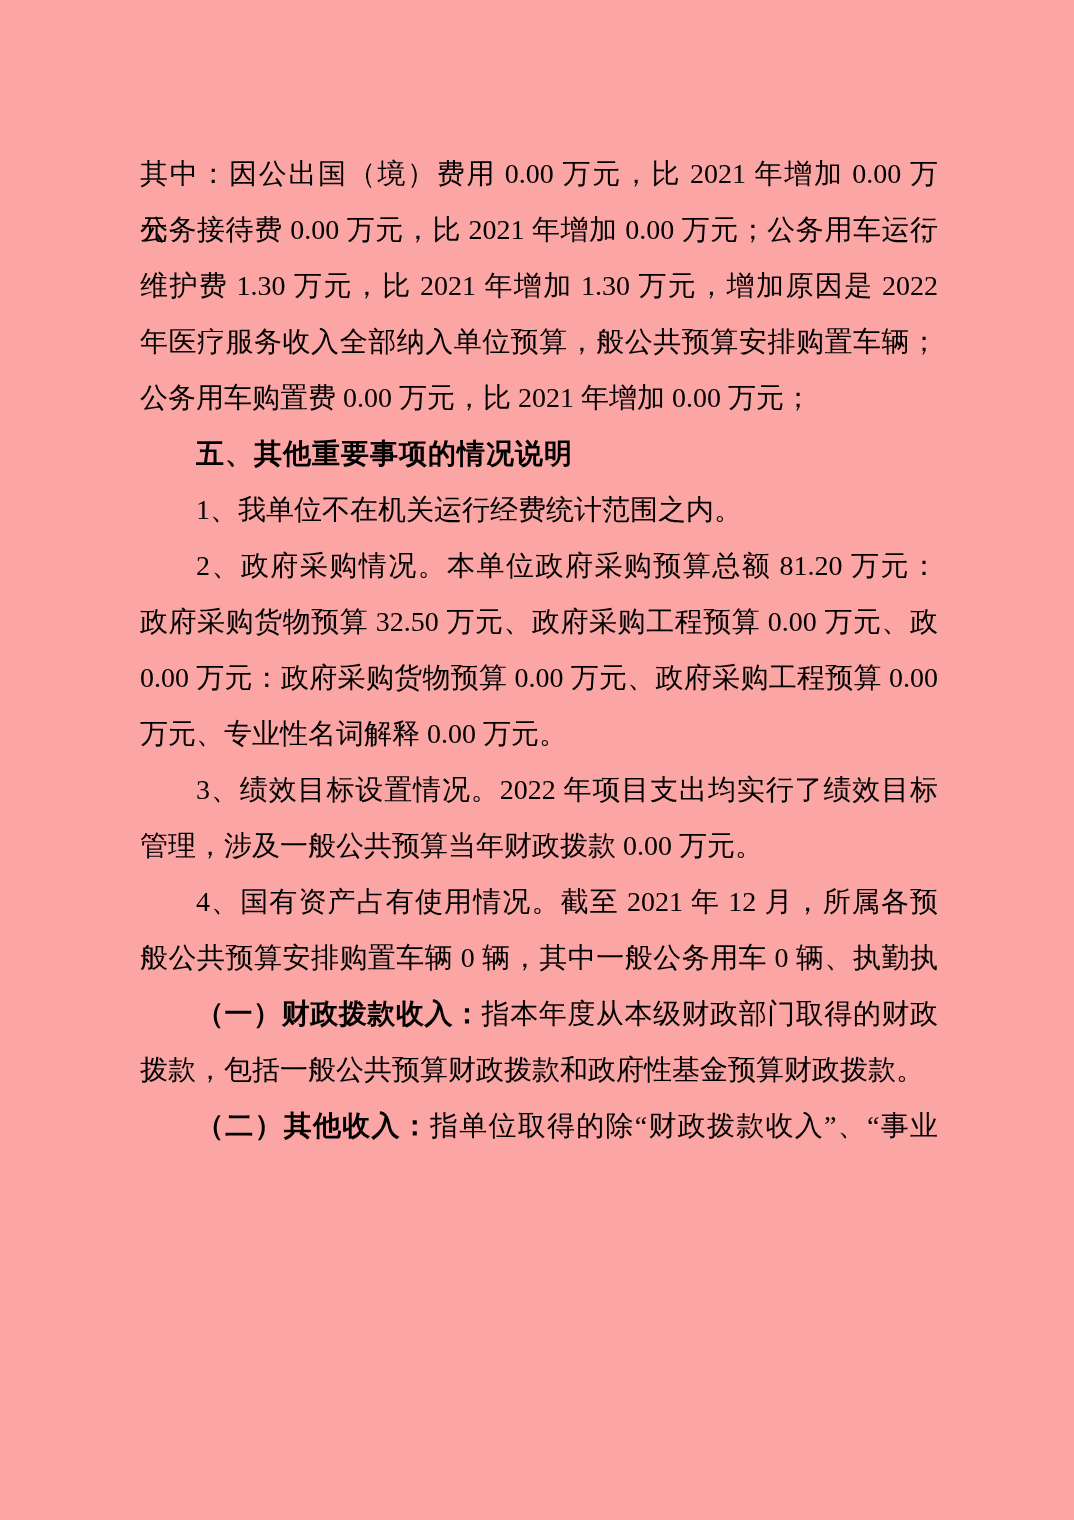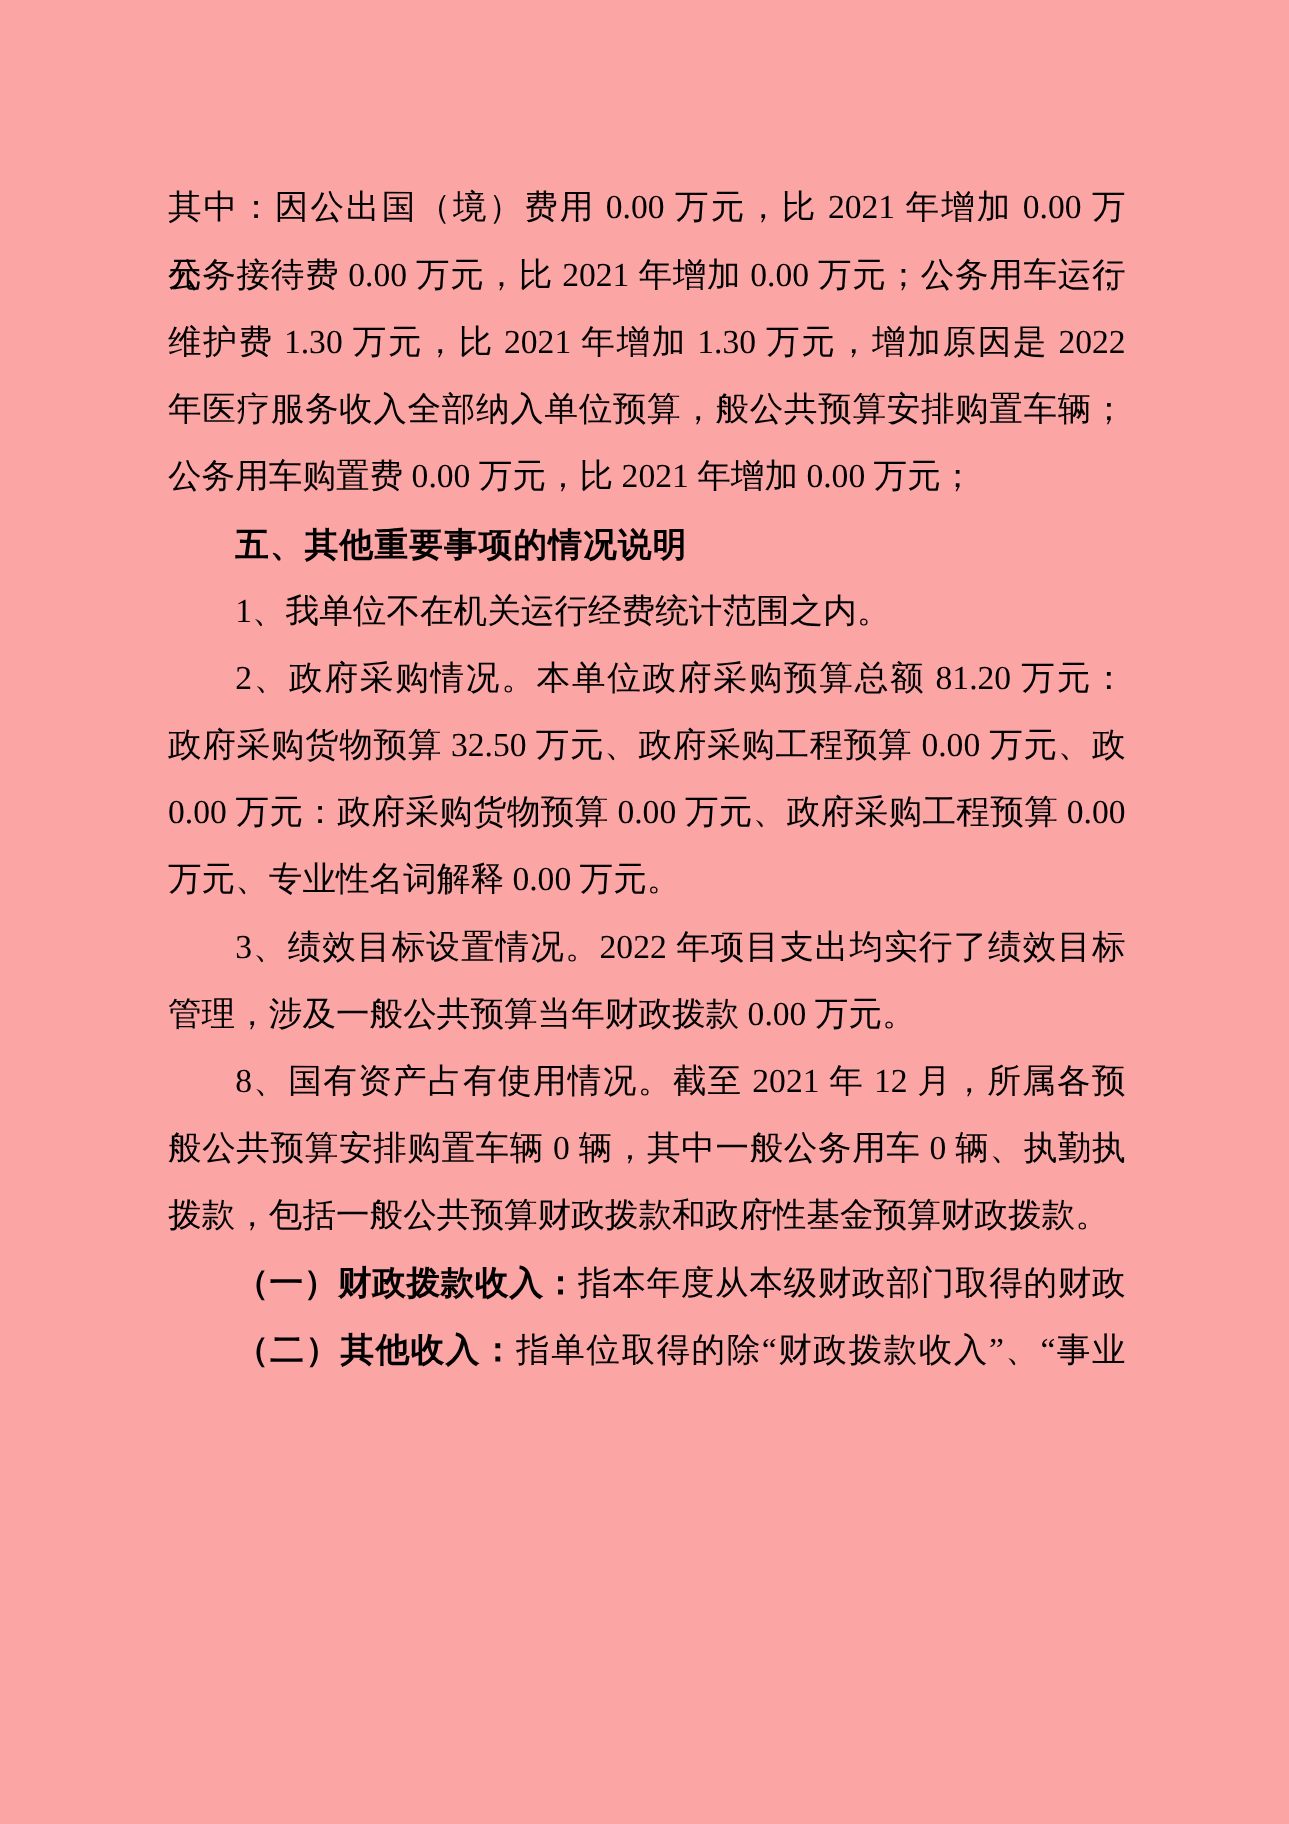--- a/index.html
+++ b/index.html
@@ -63,23 +63,23 @@
     <p class="line indent">1、我单位不在机关运行经费统计范围之内。</p>
 
     <p class="line fill indent">2、政府采购情况。本单位政府采购预算总额 81.20 万元：</p>
     <p class="line fill">政府采购货物预算 32.50 万元、政府采购工程预算 0.00 万元、政</p>
     <p class="line fill">0.00 万元：政府采购货物预算 0.00 万元、政府采购工程预算 0.00</p>
     <p class="line">万元、专业性名词解释 0.00 万元。</p>
 
     <p class="line fill indent">3、绩效目标设置情况。2022 年项目支出均实行了绩效目标</p>
     <p class="line">管理，涉及一般公共预算当年财政拨款 0.00 万元。</p>
 
-    <p class="line fill indent">8、国有资产占有使用情况。截至 2021 年 12 月，所属各预</p>
+    <p class="line fill indent">4、国有资产占有使用情况。截至 2021 年 12 月，所属各预</p>
     <p class="line fill">般公共预算安排购置车辆 0 辆，其中一般公务用车 0 辆、执勤执</p>
 
 
+    <p class="line fill indent"><span class="term">（一）财政拨款收入：</span><span>指本年度从本级财政部门取得的财政</span></p>
     <p class="line">拨款，包括一般公共预算财政拨款和政府性基金预算财政拨款。</p>
-    <p class="line fill indent"><span class="term">（一）财政拨款收入：</span><span>指本年度从本级财政部门取得的财政</span></p>
 
     <p class="line fill indent"><span class="term">（二）其他收入：</span><span>指单位取得的除“财政拨款收入”、“事业</span></p>
 
   </div>
 </div>
 
 </body></html>

